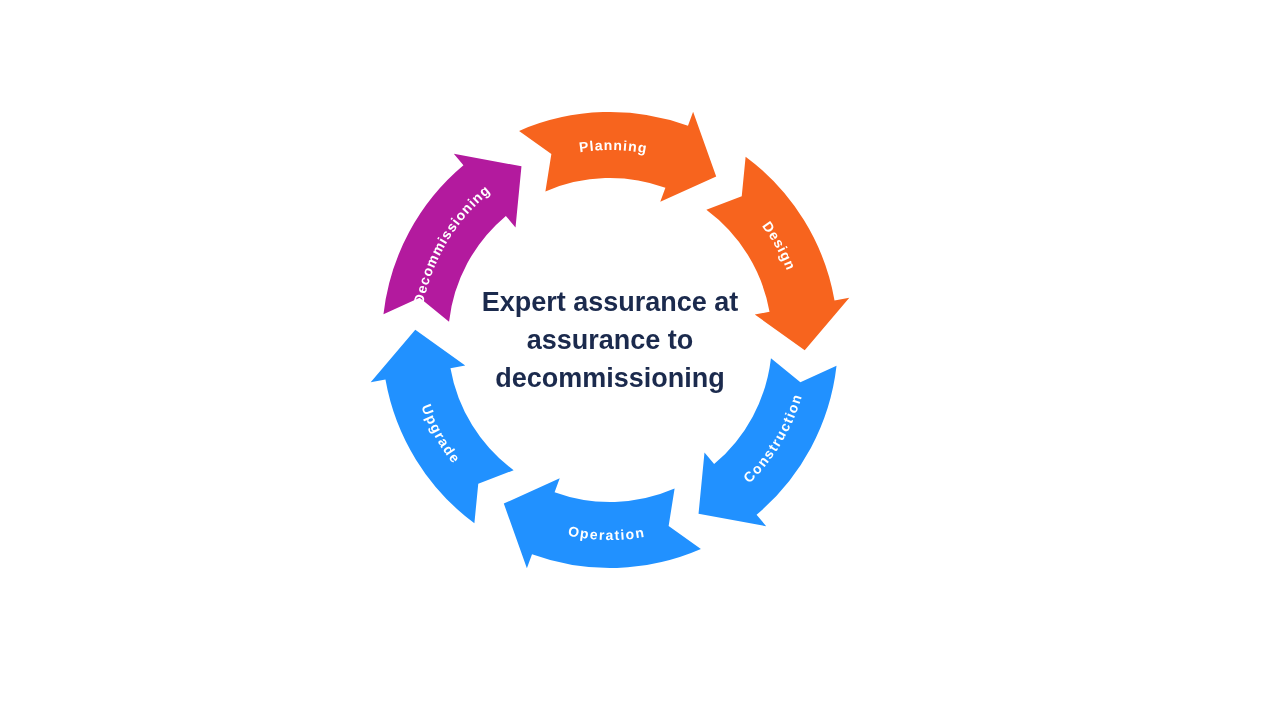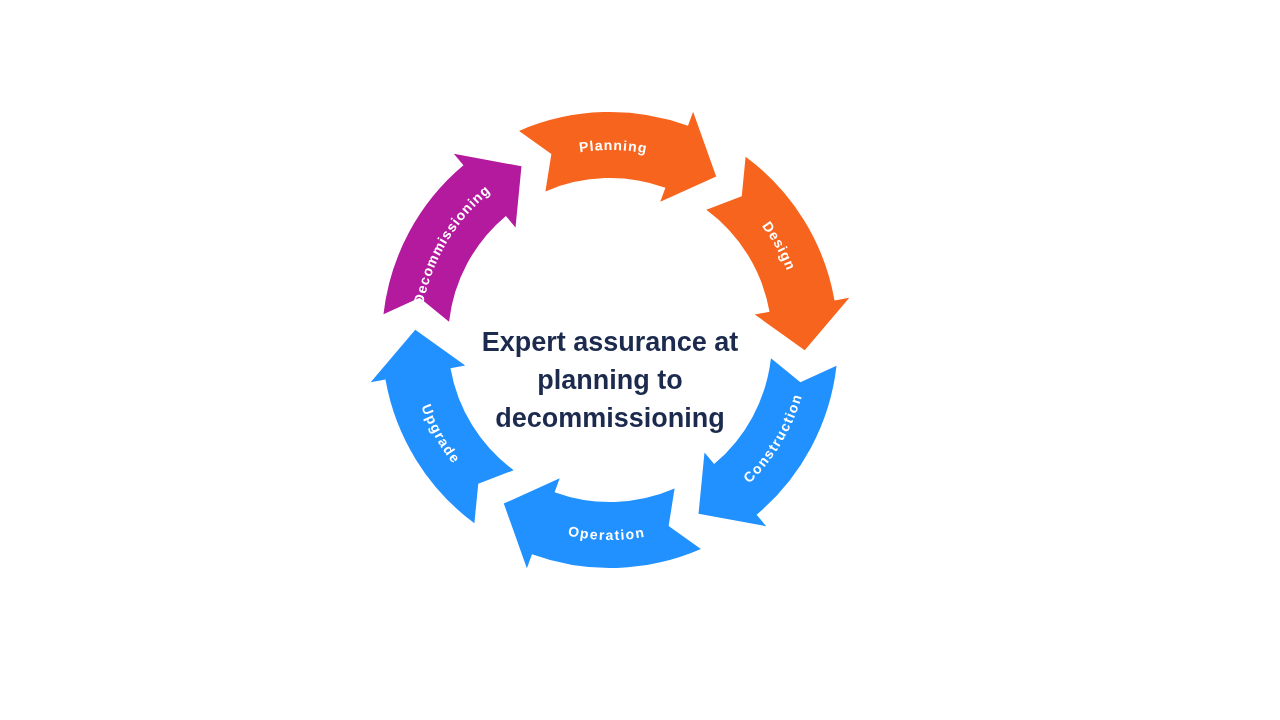--- a/index.html
+++ b/index.html
@@ -9,21 +9,21 @@
   }
   .stage{position:relative;width:1280px;height:720px;background:#ffffff;}
   .diagram-svg{position:absolute;left:0;top:0;}
   .seg-label{
     font-family:"Liberation Sans",sans-serif;
     font-size:14px;font-weight:700;letter-spacing:1.2px;
   }
   .center-text{
     position:absolute;left:610px;top:340px;transform:translate(-50%,-50%);
     width:340px;text-align:center;
-    font-size:27px;font-weight:700;line-height:38px;margin-top:40px;
+    font-size:27px;font-weight:700;line-height:38px;
   }
   .center-text div{white-space:nowrap;}
 </style>
 </head>
 <body style="background: rgb(255, 255, 255);">
 
 <div class="stage">
   <svg class="diagram-svg" width="1280" height="720" viewBox="0 0 1280 720">
       <path d="M519.09 130.91 A228 228 0 0 1 687.98 125.75 L693.11 111.65 L716.20 176.46 L660.28 201.87 L665.41 187.77 A162 162 0 0 0 545.40 191.44 L551.36 154.03 Z" fill="#F7641E"></path>
       <path id="lp0" fill="none" d="M509.57 172.85 A195 195 0 0 1 716.20 176.46"></path>
@@ -39,16 +39,16 @@
       <text class="seg-label" fill="#ffffff" dominant-baseline="central"><textPath href="#lp3" xlink:href="#lp3" startOffset="50%" text-anchor="middle">Operation</textPath></text>
       <path d="M474.38 523.28 A228 228 0 0 1 385.46 379.59 L370.69 382.20 L415.27 329.79 L465.23 365.53 L450.46 368.13 A162 162 0 0 0 513.64 470.22 L478.26 483.77 Z" fill="#2191FF"></path>
       <path id="lp4" fill="none" d="M415.27 329.79 A195 195 0 0 0 515.46 510.55"></path>
       <text class="seg-label" fill="#ffffff" dominant-baseline="central"><textPath href="#lp4" xlink:href="#lp4" startOffset="50%" text-anchor="middle">Upgrade</textPath></text>
       <path d="M383.47 314.19 A228 228 0 0 1 463.44 165.34 L453.80 153.85 L521.47 166.25 L515.51 227.39 L505.87 215.90 A162 162 0 0 0 449.04 321.66 L419.62 297.79 Z" fill="#B31A9E"></path>
       <path id="lp5" fill="none" d="M415.03 343.40 A195 195 0 0 1 521.47 166.25"></path>
       <text class="seg-label" fill="#ffffff" dominant-baseline="central"><textPath href="#lp5" xlink:href="#lp5" startOffset="50%" text-anchor="middle">Decommissioning</textPath></text>
     </svg>
   <div class="center-text" style="color: rgb(27, 42, 77);">
       <div>Expert assurance at</div>
-      <div>planning to</div>
+      <div>assurance to</div>
       <div>decommissioning</div>
     </div>
 </div>
 
 </body></html>

